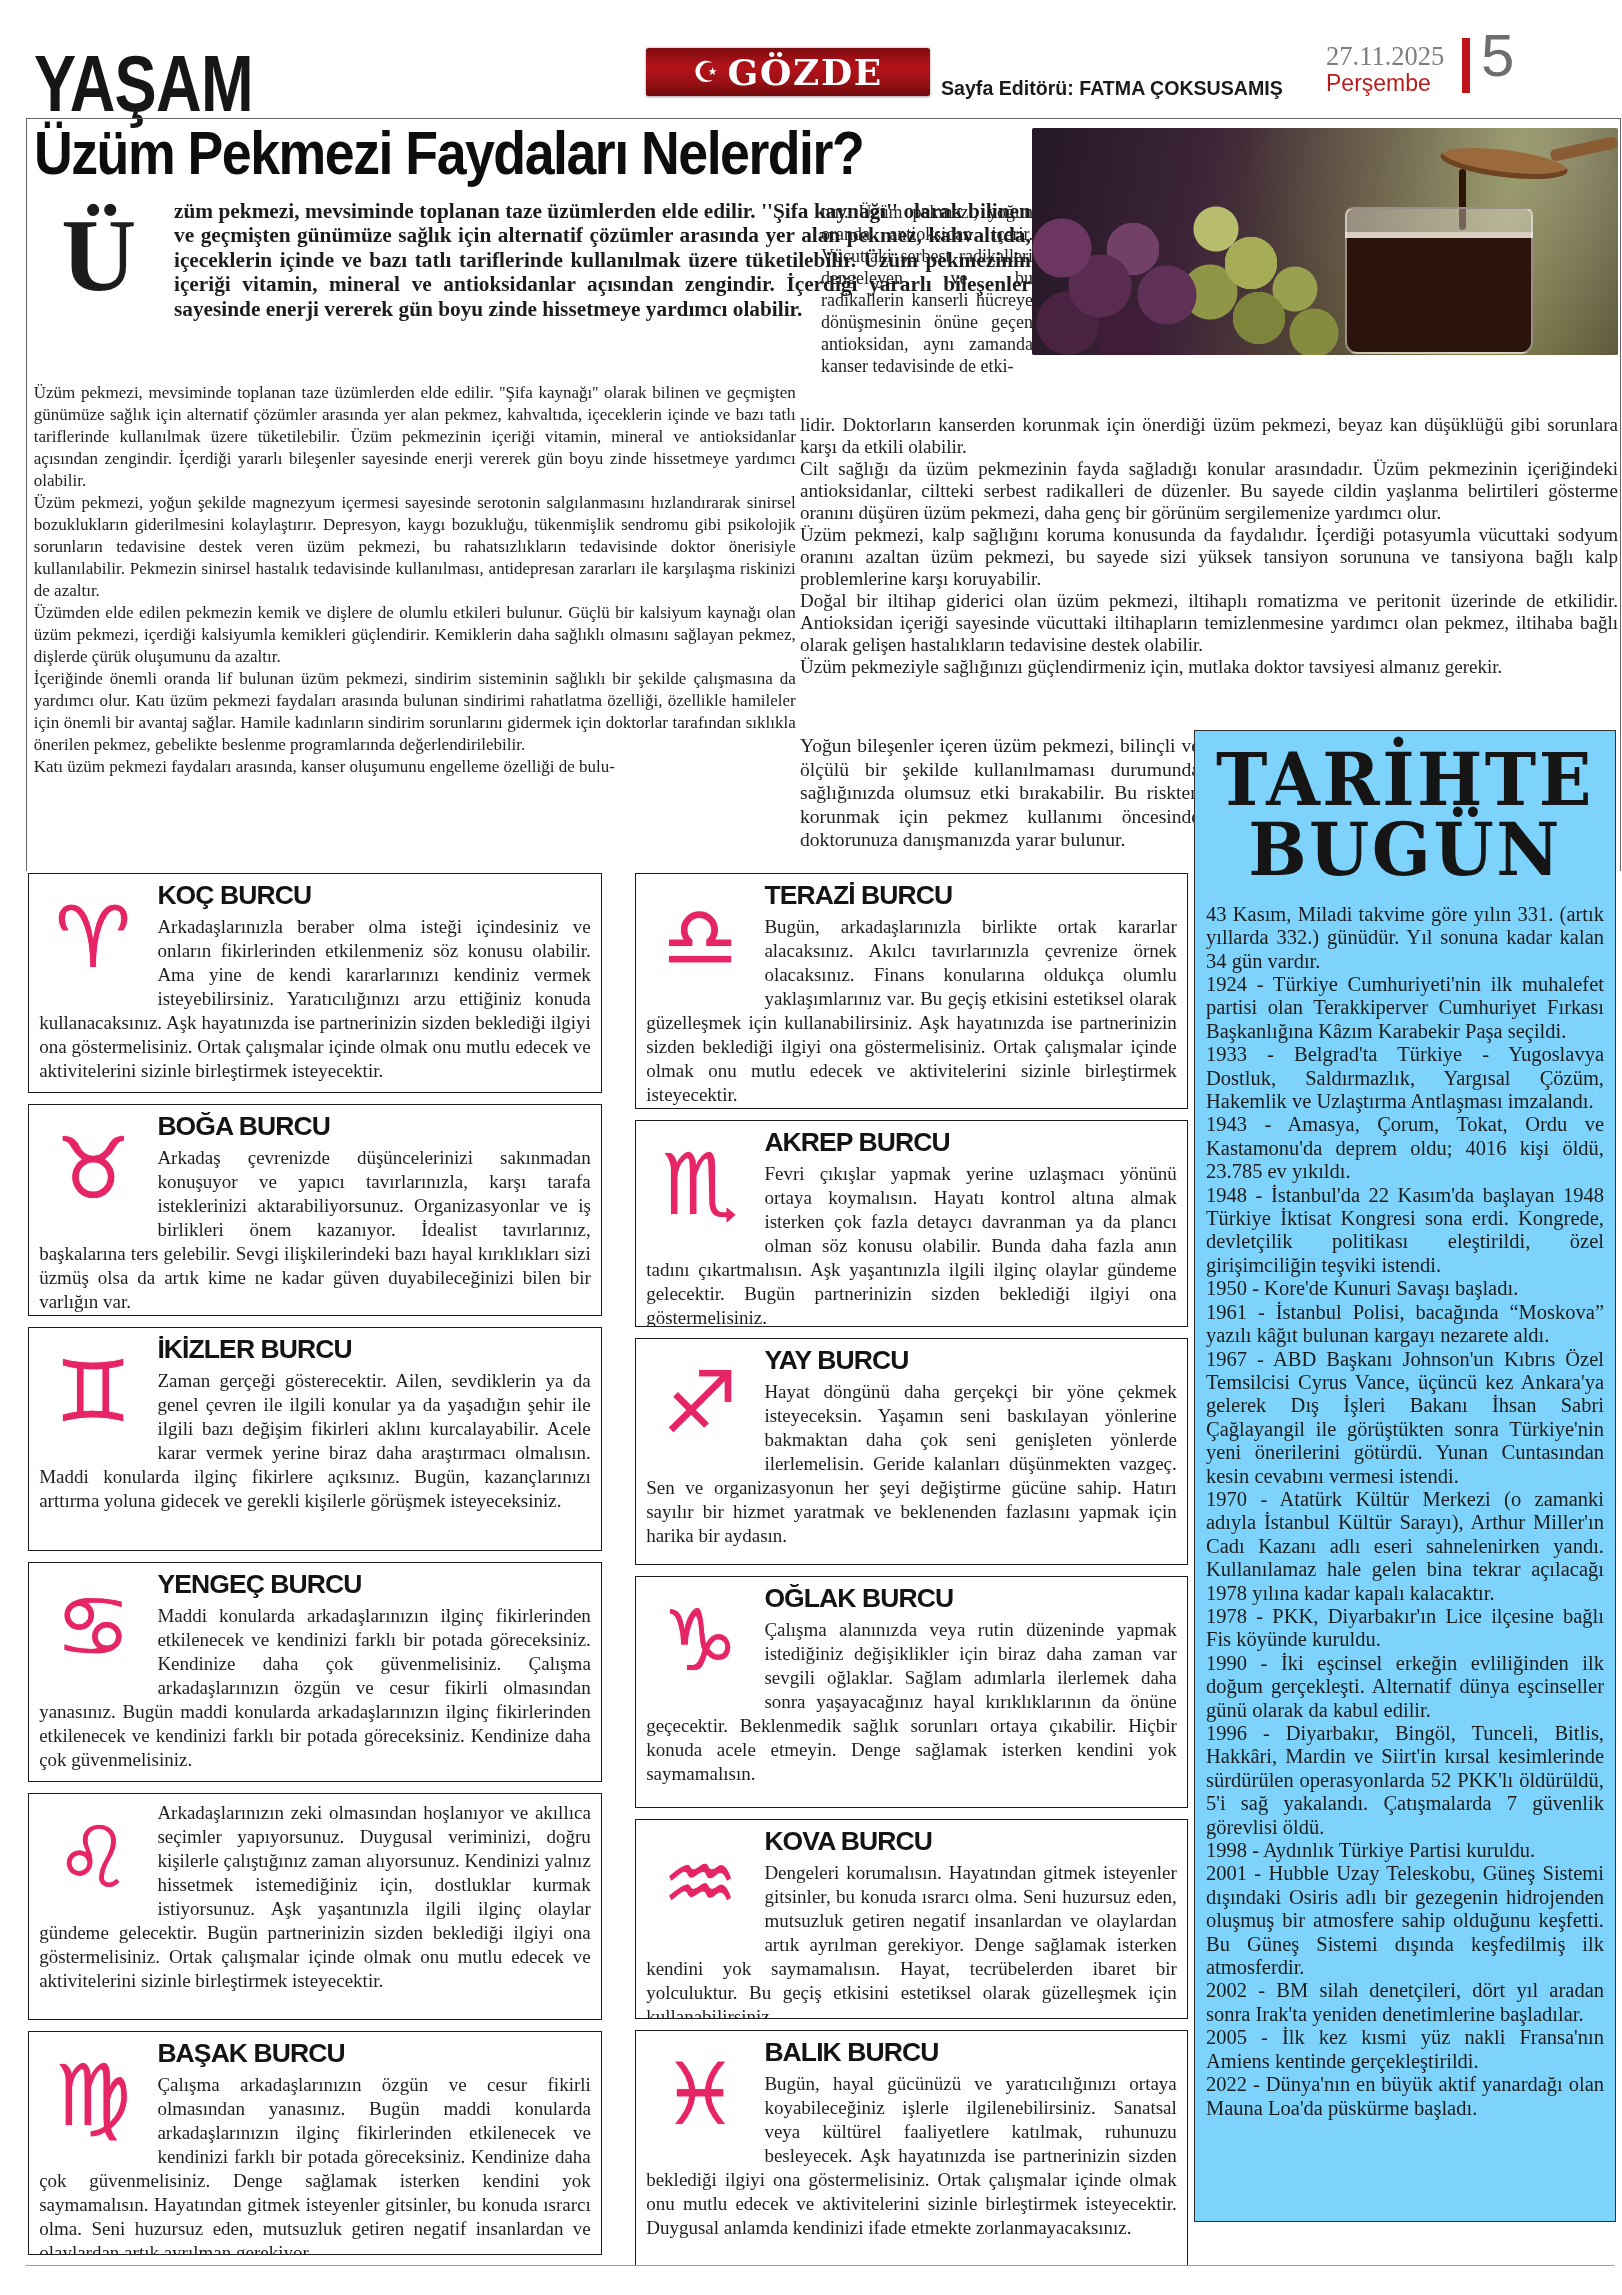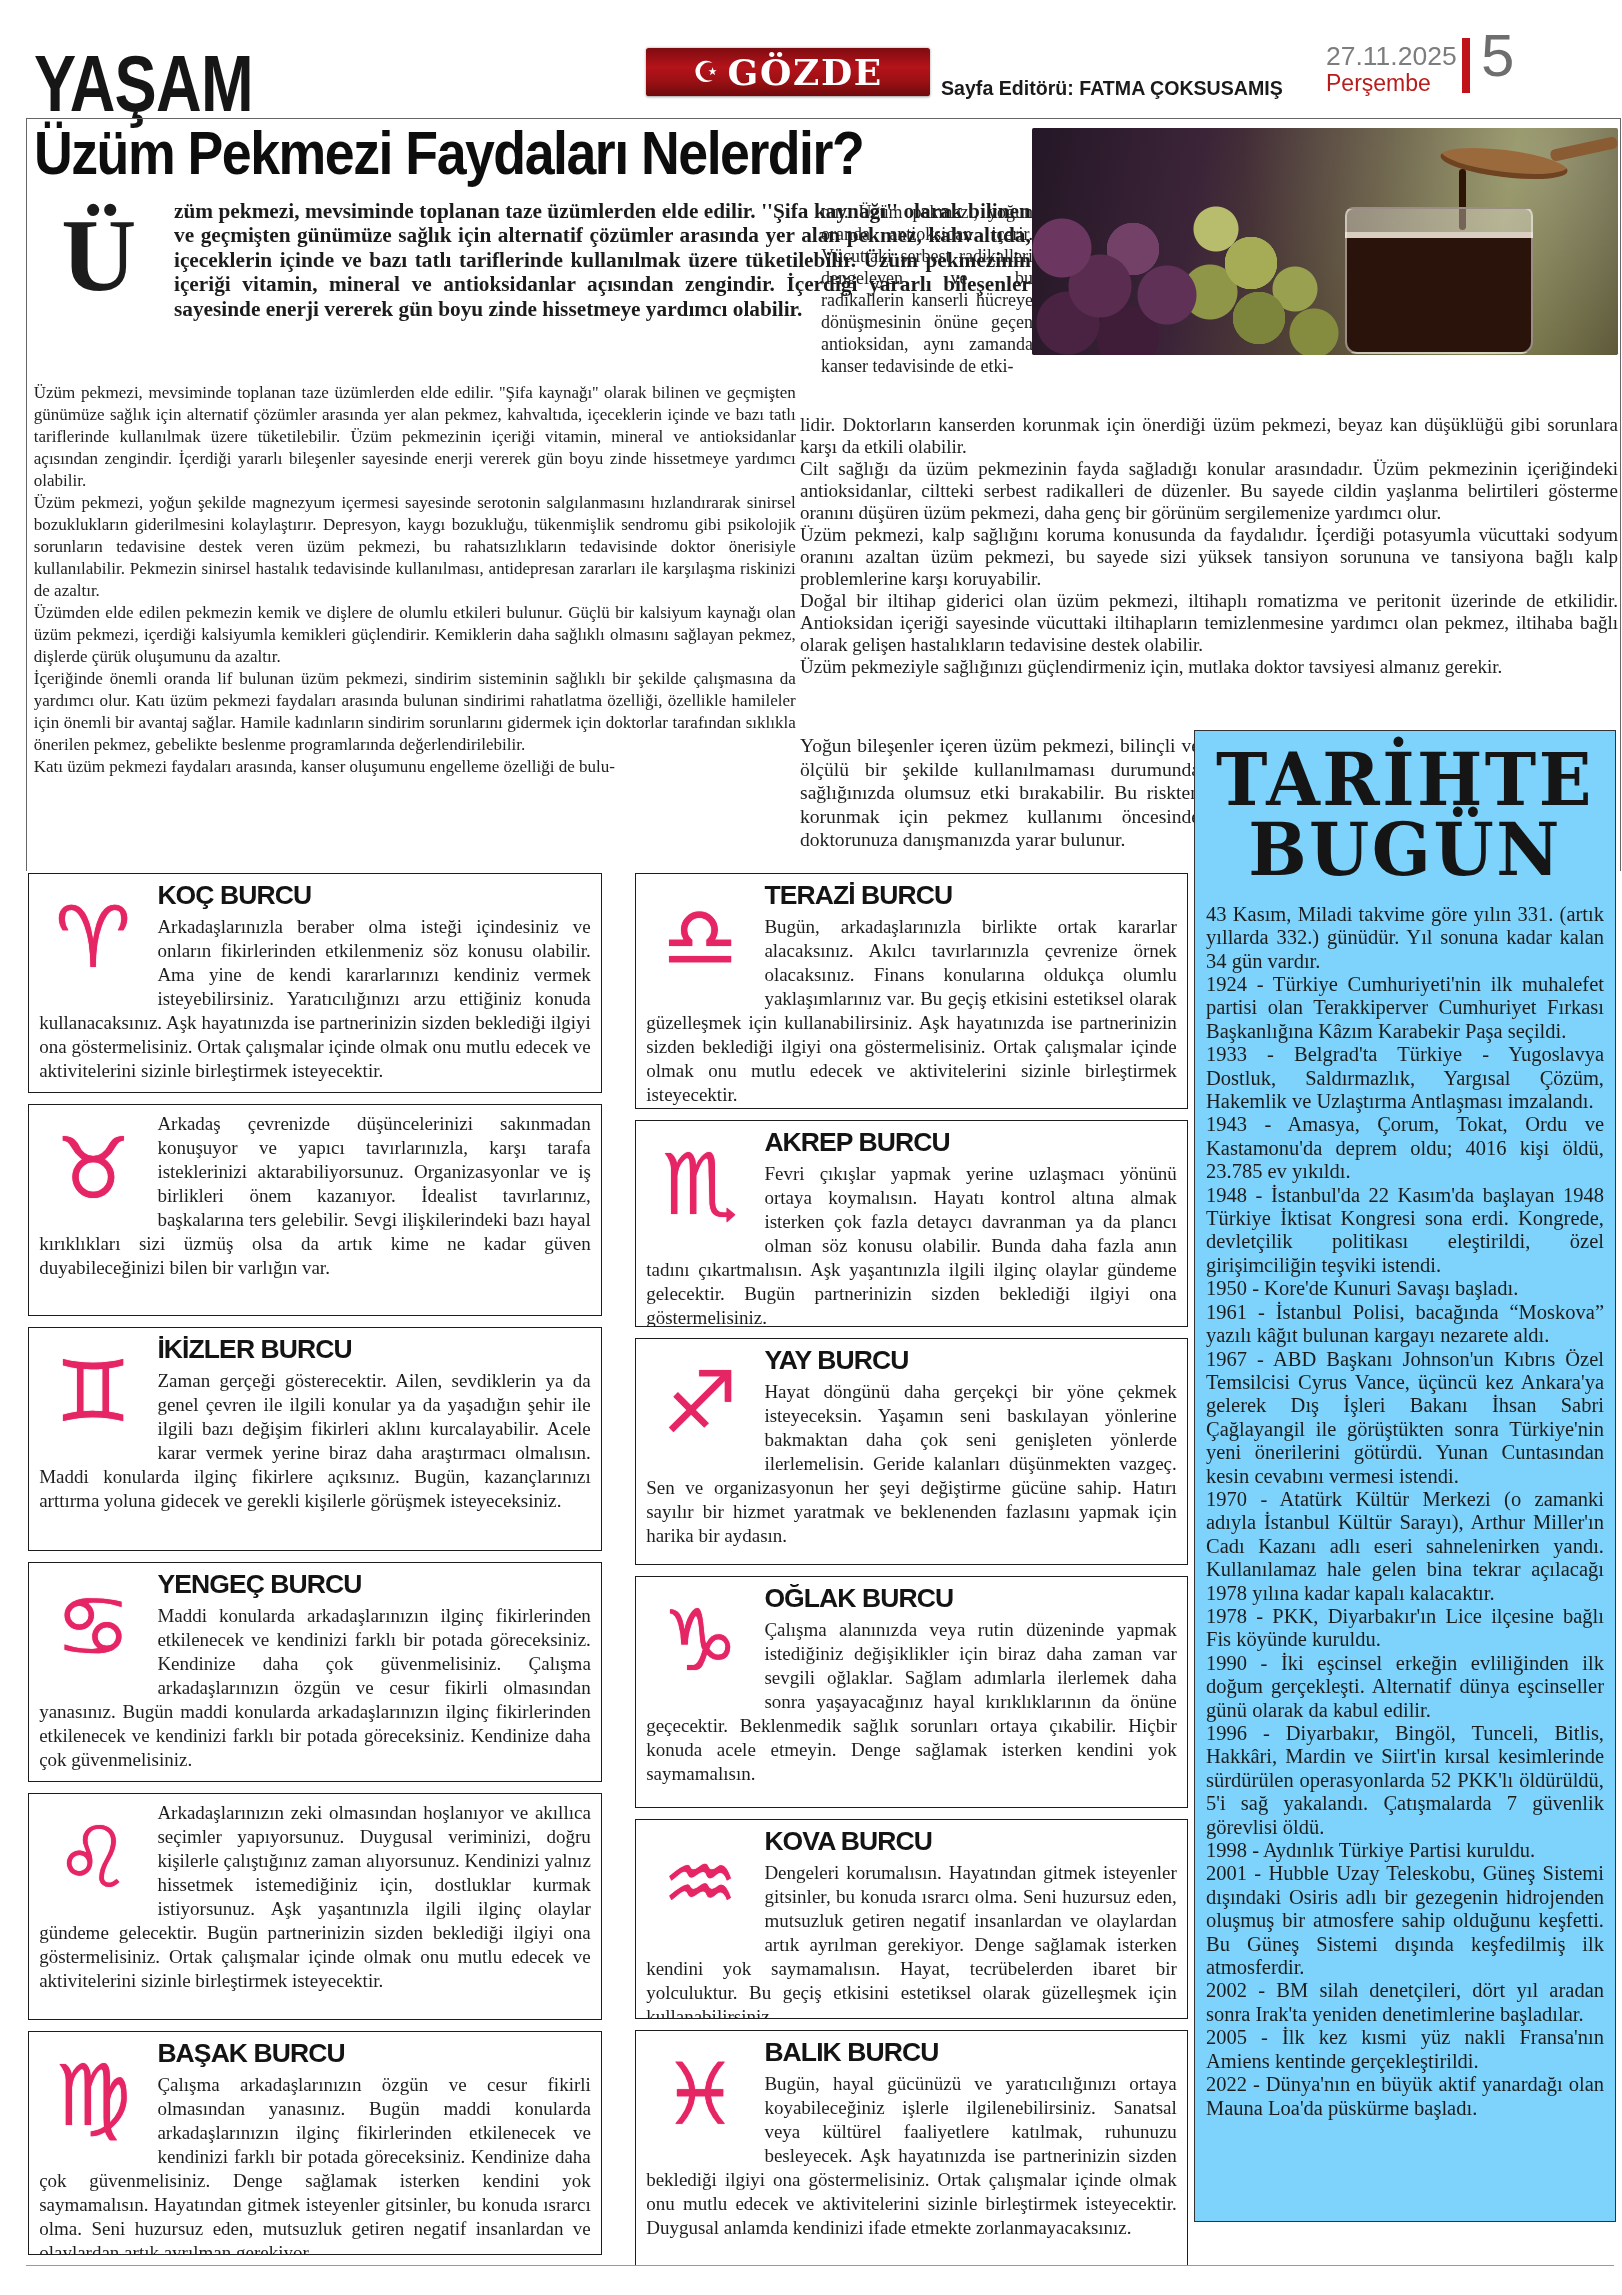--- a/index.html
+++ b/index.html
@@ -14,21 +14,21 @@
          letter-spacing:-0.9px;color:#161616;}
   #logo{left:646px;top:48px;width:284px;height:48px;border-radius:2.6px;
         background:linear-gradient(180deg,#7e0c10 0%,#b5131a 40%,#9a1014 70%,#6f0a0d 100%);
         display:flex;align-items:center;justify-content:center;gap:8.5px;
         box-shadow:0 0.9px 2.6px rgba(0,0,0,.4);}
   #logo .cres{color:#fff;font-size:29px;line-height:1;font-family:"DejaVu Sans",sans-serif;}
   #logo .word{color:#fff;font-family:"DejaVu Serif",serif;font-weight:bold;font-size:36px;
               line-height:1;letter-spacing:1.7px;}
   #editor{left:941px;top:77px;font-family:"Liberation Sans",sans-serif;font-weight:bold;
           font-size:19.6px;color:#1a1a1a;}
-  #date{left:1326px;top:41px;font-family:Liberation Sans, sans-serif;font-size:26.5px;color:#7d7d7d;}
+  #date{left:1326px;top:41px;font-family:Liberation Serif, serif;font-size:26.5px;color:#7d7d7d;}
   #day{left:1326px;top:70px;font-family:"Liberation Sans",sans-serif;font-size:23px;color:#b91c1c;}
   #redbar{left:1462px;top:38px;width:7.7px;height:55px;background:#c1121a;}
   #pageno{left:1481px;top:26px;font-family:"Liberation Sans",sans-serif;font-size:60px;
           font-weight:normal;color:#6e6e6e;line-height:1;}
 
   
   #article{left:26px;top:118px;width:1593px;height:752px;border:0.9px solid #666;border-bottom:none;}
   #title{left:6.8px;top:1.7px;font-family:"Liberation Sans",sans-serif;font-weight:bold;
          font-size:61px;line-height:1.05;letter-spacing:-1.7px;transform:scaleX(.88);
          transform-origin:left top;color:#0d0d0d;white-space:nowrap;}
@@ -179,20 +179,21 @@
     <div class="zicon">
         <span>♈</span>
       </div>
     <h3>KOÇ BURCU</h3>
     <p class="ztext">Arkadaşlarınızla beraber olma isteği içindesiniz ve onların fikirlerinden etkilenmeniz söz konusu olabilir. Ama yine de kendi kararlarınızı kendiniz vermek isteyebilirsiniz. Yaratıcılığınızı arzu ettiğiniz konuda kullanacaksınız. Aşk hayatınızda ise partnerinizin sizden beklediği ilgiyi ona göstermelisiniz. Ortak çalışmalar içinde olmak onu mutlu edecek ve aktivitelerini sizinle birleştirmek isteyecektir.</p>
   </div>
   <div class="zbox" style="height:212px">
     <div class="zicon">
         <span>♉</span>
       </div>
+    <h3>BOĞA BURCU</h3>
     <p class="ztext">Arkadaş çevrenizde düşüncelerinizi sakınmadan konuşuyor ve yapıcı tavırlarınızla, karşı tarafa isteklerinizi aktarabiliyorsunuz. Organizasyonlar ve iş birlikleri önem kazanıyor. İdealist tavırlarınız, başkalarına ters gelebilir. Sevgi ilişkilerindeki bazı hayal kırıklıkları sizi üzmüş olsa da artık kime ne kadar güven duyabileceğinizi bilen bir varlığın var.</p>
   </div>
   <div class="zbox" style="height:224px">
     <div class="zicon">
         <span>♊</span>
       </div>
     <h3>İKİZLER BURCU</h3>
     <p class="ztext">Zaman gerçeği gösterecektir. Ailen, sevdiklerin ya da genel çevren ile ilgili konular ya da yaşadığın şehir ile ilgili bazı değişim fikirleri aklını kurcalayabilir. Acele karar vermek yerine biraz daha araştırmacı olmalısın. Maddi konularda ilginç fikirlere açıksınız. Bugün, kazançlarınızı arttırma yoluna gidecek ve gerekli kişilerle görüşmek isteyeceksiniz.</p>
   </div>
   <div class="zbox" style="height:220px">

